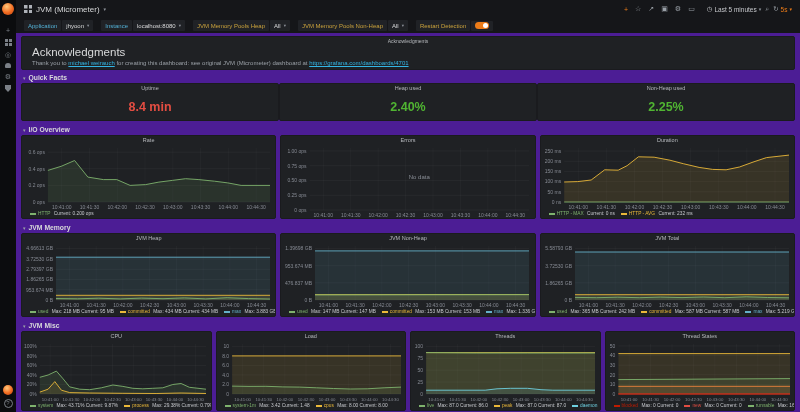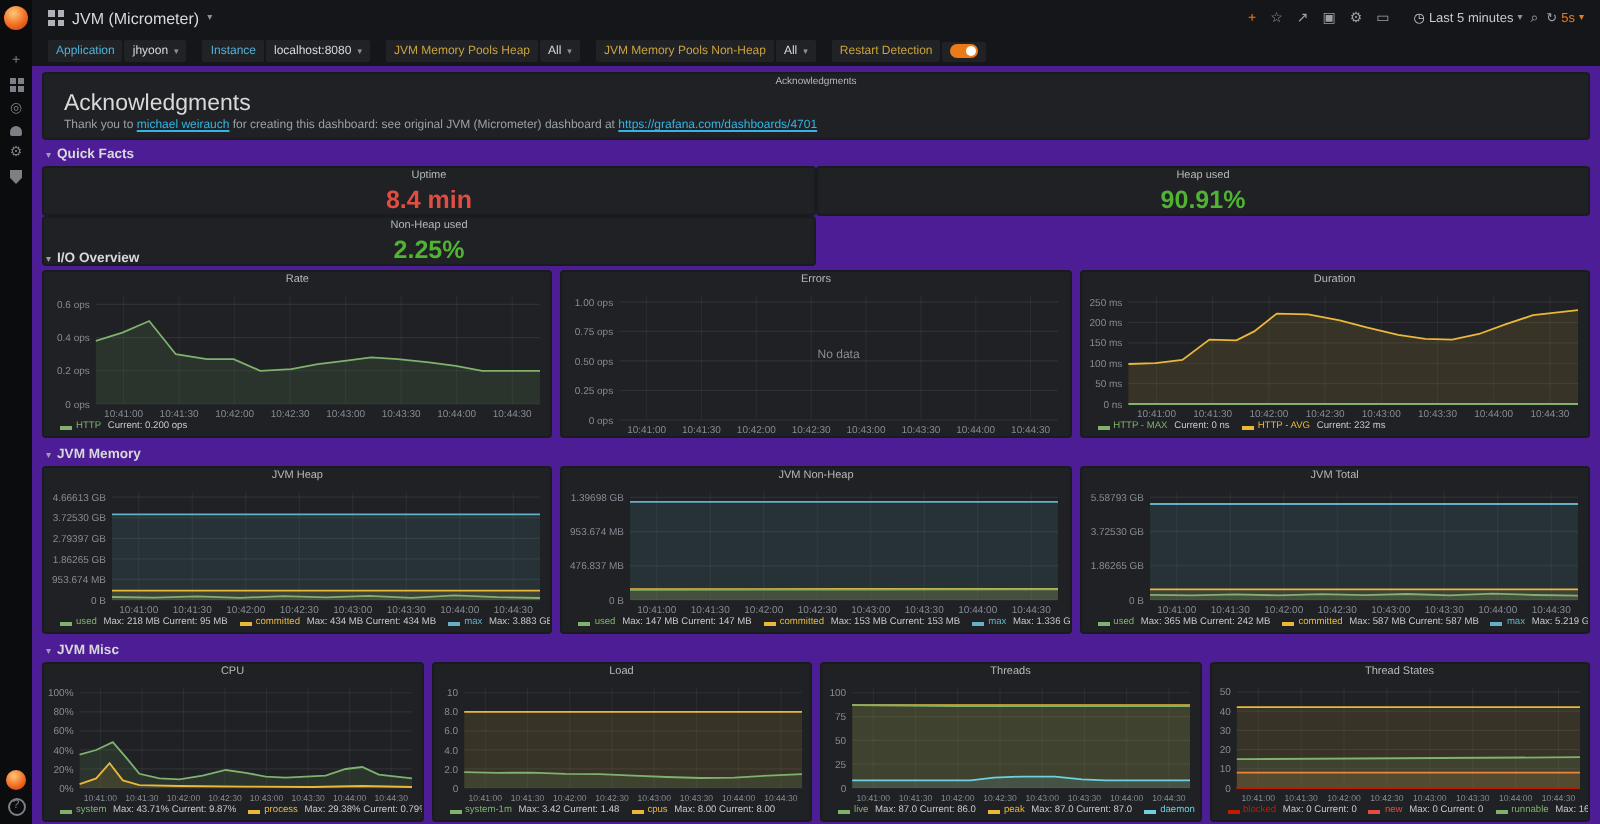--- a/index.html
+++ b/index.html
@@ -49,21 +49,21 @@
   
   .dash{flex:1;padding:3px 5px;overflow:hidden;background:#4c1d95}
   .panel{background:#1f2124;border:1px solid #1a1b1e;border-radius:2px}
   .ack{height:34px;position:relative;padding:2px 10px;margin-bottom:2px}
   .ptitle-abs{position:absolute;top:1px;left:0;right:0;text-align:center;font-size:5px;color:#b6b9bd;cursor:pointer}
   .ack h1{margin:7px 0 2px;font-size:11.5px;font-weight:400;color:#d8d9da}
   .ack p{margin:0;font-size:6px;color:#9aa0a7}
   .ack a{color:#33b5e5;text-decoration:underline;cursor:pointer}
   .rowhdr{height:11px;display:flex;align-items:center;gap:3px;font-size:6.8px;font-weight:bold;color:#d8d9da;padding-left:2px;cursor:pointer}
   .chev{font-size:5px;color:#9aa0a7}
-  .stats-row{display:grid;grid-template-columns:repeat(2,1fr);gap:0;height:38px;margin-bottom:3px}
+  .stats-row{display:grid;grid-template-columns:repeat(3,1fr);gap:0;height:38px;margin-bottom:3px}
   .stat{display:flex;flex-direction:column}
   .ptitle{height:9px;line-height:9px;text-align:center;font-size:5.5px;color:#b6b9bd;flex:none;white-space:nowrap;overflow:hidden;cursor:pointer}
   .stat-val{flex:1;display:flex;align-items:center;justify-content:center;font-size:12.5px;font-weight:bold}
   .graph-row{display:grid;gap:4px;margin-bottom:3px}
   .cols-3{grid-template-columns:repeat(3,1fr);height:84px}
   .cols-4{grid-template-columns:repeat(4,1fr);height:80px}
   .graph-panel{display:flex;flex-direction:column;min-width:0;background:#1f2124;border:1px solid #1a1b1e;border-radius:2px}
   .plot{flex:1;min-height:0;position:relative;overflow:hidden}
   .plot svg{position:absolute;left:0;top:0;display:block}
   .legend{flex:none;height:8px;display:flex;align-items:center;gap:6px;padding:0 2px 1px 8px;font-size:4.8px;color:#c7c9cd;white-space:nowrap;overflow:hidden}
@@ -162,21 +162,21 @@
           <span class="chev">▾</span>
           <span>Quick Facts</span>
         </div>
       <div class="stats-row">
           <div class="panel stat">
             <div class="ptitle">Uptime</div>
             <div class="stat-val" style="color: rgb(226, 77, 66);">8.4 min</div>
           </div>
           <div class="panel stat">
             <div class="ptitle">Heap used</div>
-            <div class="stat-val" style="color: rgb(80, 180, 50);">90.91%</div>
+            <div class="stat-val" style="color: rgb(80, 180, 50);">2.40%</div>
           </div>
           <div class="panel stat">
             <div class="ptitle">Non-Heap used</div>
             <div class="stat-val" style="color: rgb(80, 180, 50);">2.25%</div>
           </div>
         </div>
       <div class="rowhdr">
           <span class="chev">▾</span>
           <span>I/O Overview</span>
         </div>

